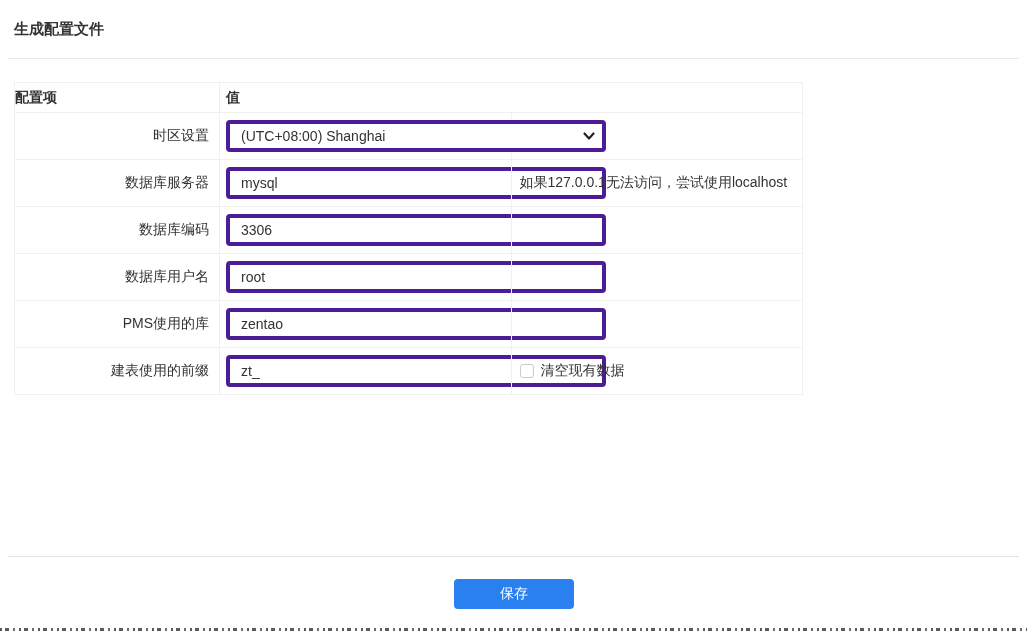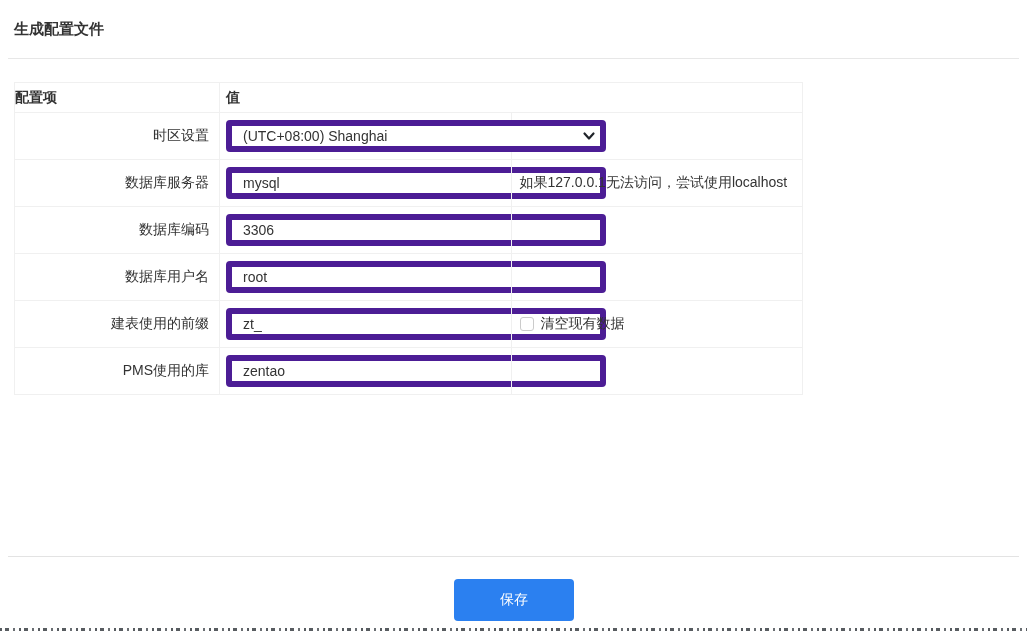--- a/index.html
+++ b/index.html
@@ -49,21 +49,21 @@
     color: #333333;
   }
   th.col-value { padding-left: 6px; }
   td.cell-value { width: 395px; padding: 7px 6px; }
   td.cell-hint  { padding-left: 8px; font-weight: normal; color: #333333; }
   .cfg-table tbody tr { height: 47px; }
 
   .ctl-wrap { position: relative; width: 380px; }
   .text-input, .fake-select {
     width: 380px; height: 32px;
-    border: 6px solid #4c1d95;
+    border: 4px solid #4c1d95;
     border-radius: 4px;
     background: #ffffff;
     font-family: "Liberation Sans", "DejaVu Sans", sans-serif;
     font-size: 14px;
     color: #333333;
     padding: 0 11px;
     outline: none;
     display: block;
   }
   .fake-select {
@@ -90,21 +90,21 @@
     cursor: pointer;
   }
   .bottom-divider {
     position: absolute;
     left: 8px; right: 8px; top: 556px;
     border-top: 1px solid #e3e3e3;
   }
   .save-button {
     position: absolute;
     left: 454px; top: 579px;
-    width: 120px; height: 42px;
+    width: 120px; height: 30px;
     background: #2b80f0;
     border: none;
     border-radius: 4px;
     color: #ffffff;
     font-family: "Liberation Sans", "DejaVu Sans", sans-serif;
     font-size: 14px;
     cursor: pointer;
   }
   .footer-clip {
     position: absolute;
@@ -171,40 +171,40 @@
     <tr>
       <td class="cell-label">数据库用户名</td>
       <td class="cell-value">
         <input class="text-input" type="text" value="root" style="">
       </td>
       <td class="cell-hint"></td>
     </tr>
 
 
     <tr>
+      <td class="cell-label">PMS使用的库</td>
+      <td class="cell-value">
+        <input class="text-input" type="text" value="zentao" style="">
+      </td>
+      <td class="cell-hint"></td>
+    </tr>
+
+    <tr>
       <td class="cell-label">建表使用的前缀</td>
       <td class="cell-value">
         <input class="text-input" type="text" value="zt_" style="">
       </td>
       <td class="cell-hint">
         <label class="hint-inline">
           <input type="checkbox" class="checkbox" style="">
           <span>清空现有数据</span>
         </label>
       </td>
     </tr>
 
-    <tr>
-      <td class="cell-label">PMS使用的库</td>
-      <td class="cell-value">
-        <input class="text-input" type="text" value="zentao" style="">
-      </td>
-      <td class="cell-hint"></td>
-    </tr>
-
   </tbody>
 </table>
 
 <div class="bottom-divider"></div>
 
 <button class="save-button">保存</button>
 
 <div class="footer-clip"></div>
 
 </body></html>

